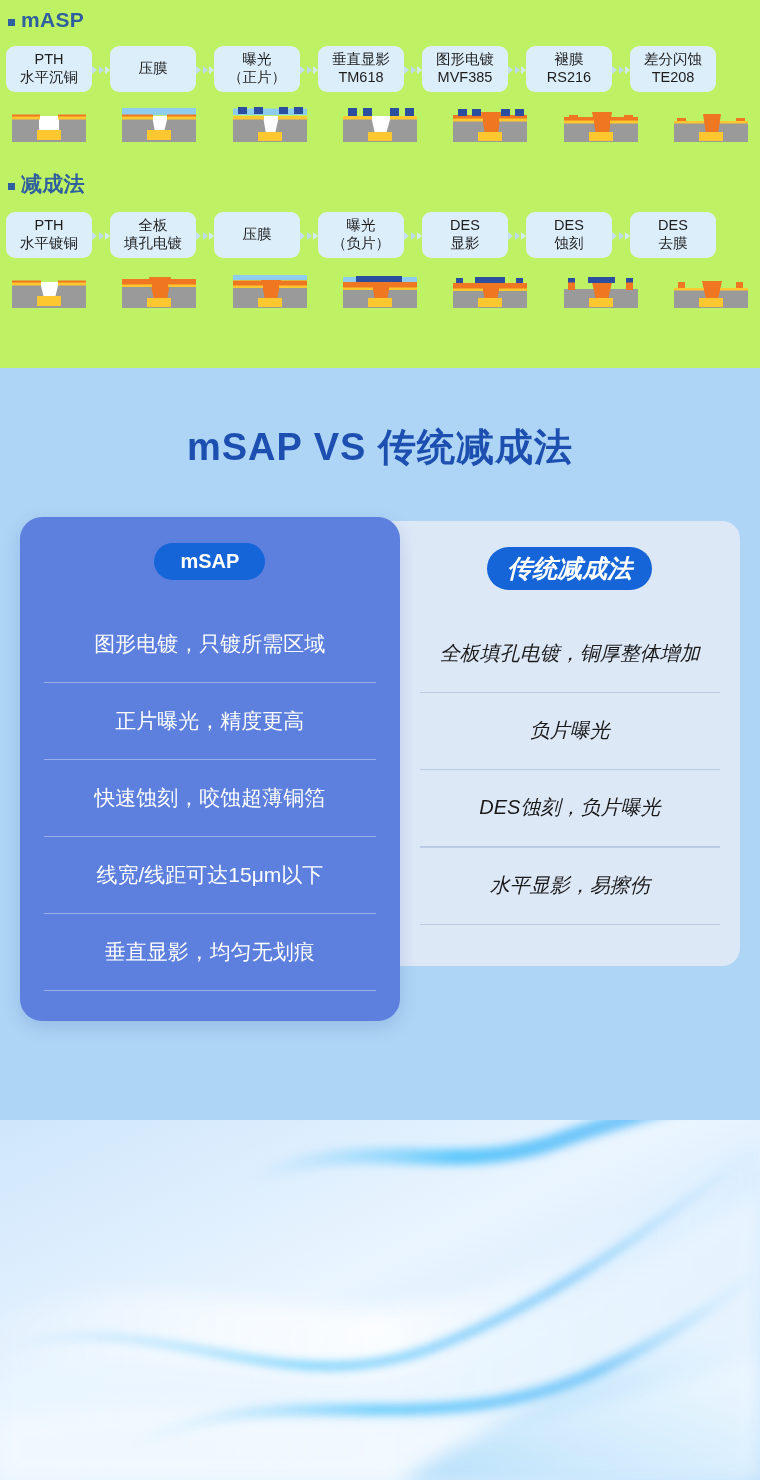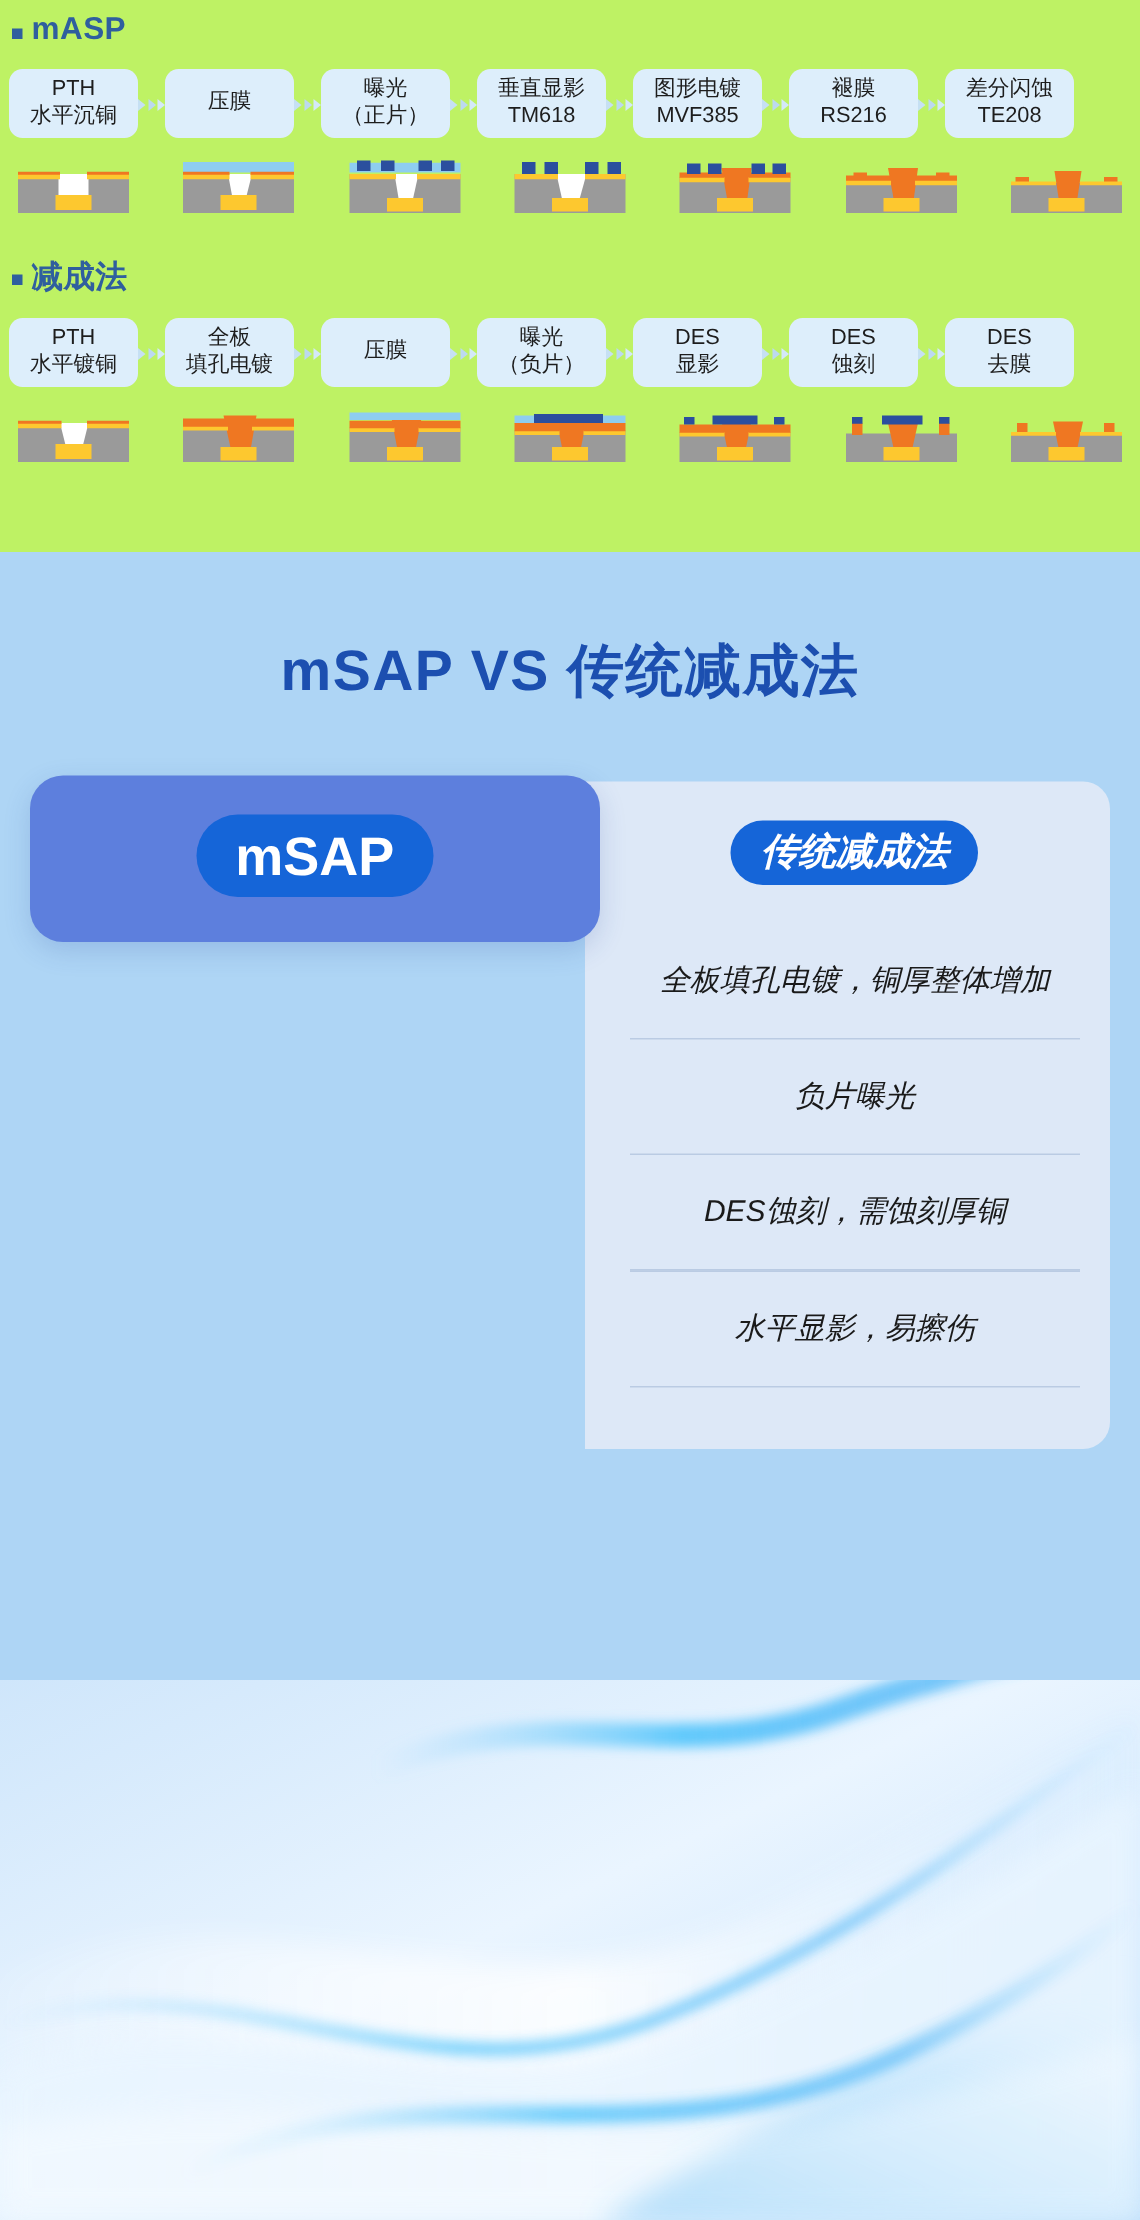--- a/index.html
+++ b/index.html
@@ -86,21 +86,21 @@
     width: 355px; margin-left:-10px; background:#dde8f7;
     border-radius: 0 18px 18px 0;
     padding: 26px 16px 41px 26px;
     margin-top: 4px;
     z-index: 2;
     font-style: italic;
   }
   .pill {
     display:inline-block; background:#1565d8; color:#fff;
     border-radius: 30px; padding: 7px 26px;
-    font-size: 36px; font-weight: bold; line-height:1.15;
+    font-size: 20px; font-weight: bold; line-height:1.15;
   }
   .pill-wrap-left { text-align:center; padding-left:0; }
   .pill-wrap-right { text-align:center; }
   .pill-right { font-size: 25px; padding: 7px 20px; }
   .rows { margin-top: 26px; }
   .crow {
     display:flex; align-items:center; justify-content:center;
     text-align:center;
   }
   .crow-l { height: 76px; font-size: 21px; color:#ffffff; }
@@ -501,32 +501,44 @@
     </svg>
 
     <div class="cmp-title">mSAP VS 传统减成法</div>
 
     <div class="cards">
 
       <div class="card card-left">
         <div class="pill-wrap-left">
           <span class="pill">mSAP</span>
         </div>
+        <div class="rows">
+          <div class="crow crow-l">图形电镀，只镀所需区域</div>
+          <div class="sep-l"></div>
+          <div class="crow crow-l">正片曝光，精度更高</div>
+          <div class="sep-l"></div>
+          <div class="crow crow-l">快速蚀刻，咬蚀超薄铜箔</div>
+          <div class="sep-l"></div>
+          <div class="crow crow-l">线宽/线距可达15μm以下</div>
+          <div class="sep-l"></div>
+          <div class="crow crow-l">垂直显影，均匀无划痕</div>
+          <div class="sep-l"></div>
+        </div>
       </div>
 
       <div class="card card-right">
         <div class="pill-wrap-right">
           <span class="pill pill-right">传统减成法</span>
         </div>
         <div class="rows">
           <div class="crow crow-r">全板填孔电镀，铜厚整体增加</div>
           <div class="sep-r"></div>
           <div class="crow crow-r">负片曝光</div>
           <div class="sep-r"></div>
-          <div class="crow crow-r">DES蚀刻，需蚀刻厚铜</div>
+          <div class="crow crow-r">DES蚀刻，负片曝光</div>
           <div class="sep-r"></div>
           <div class="sep-r"></div>
           <div class="crow crow-r">水平显影，易擦伤</div>
           <div class="sep-r"></div>
         </div>
       </div>
 
     </div>
   </div>
 

